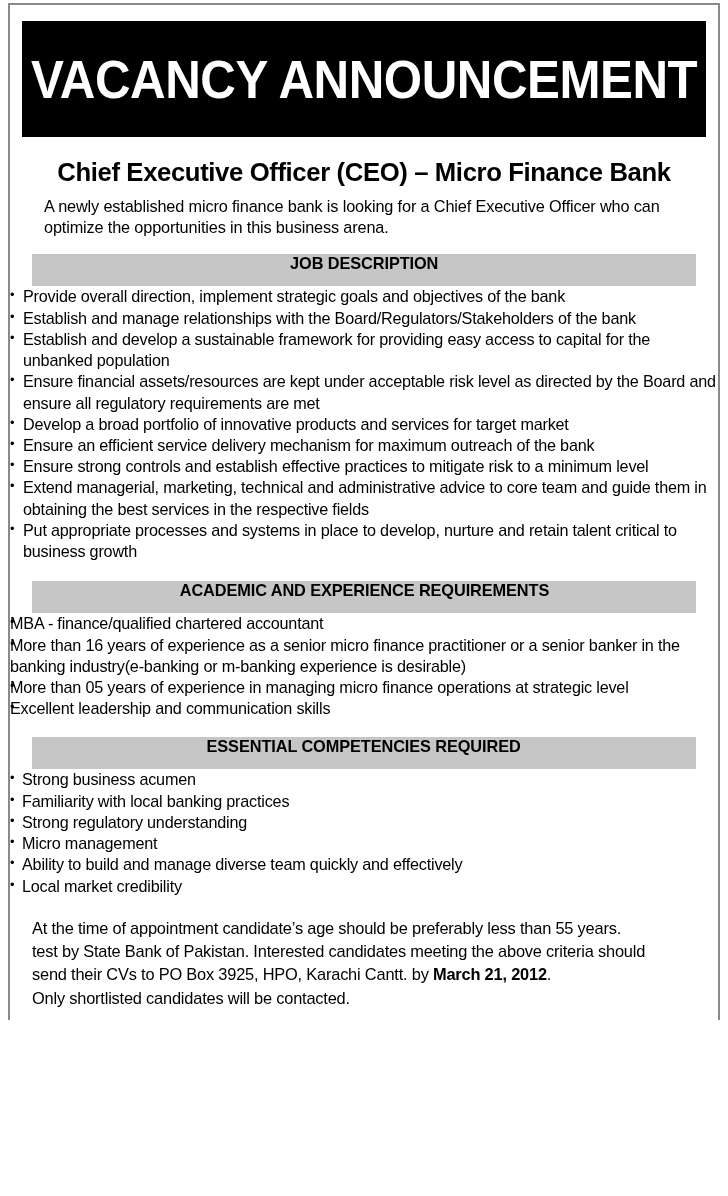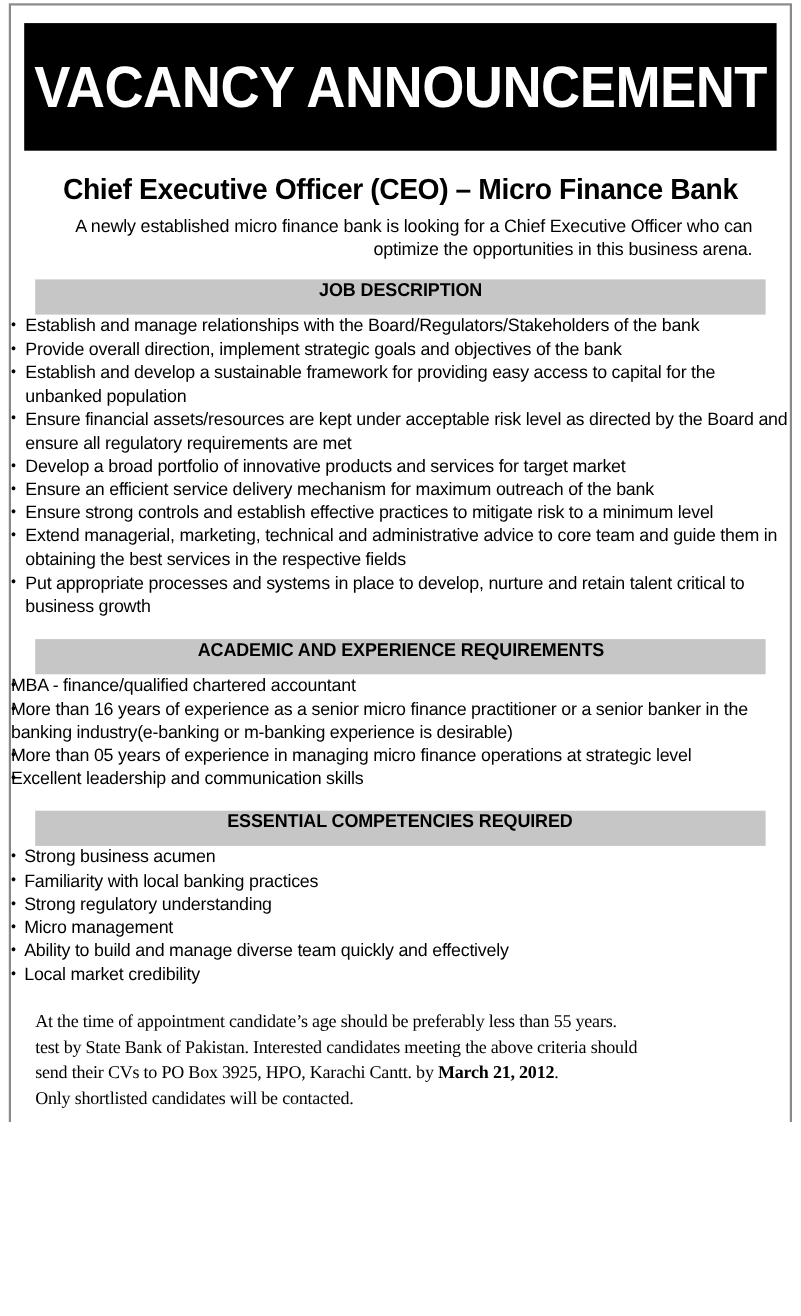--- a/index.html
+++ b/index.html
@@ -61,21 +61,21 @@
   .job-title {
     text-align: center;
     font-size: 26.5px;
     font-weight: bold;
     letter-spacing: -0.4px;
     margin: 21px 10px 0 10px;
     line-height: 1.1;
     transform: scaleX(0.97);
   }
   .intro {
-    text-align: right;
+    text-align: left;
     font-size: 16.3px;
     line-height: 1.3;
     margin: 9px 34px 4px 34px;
     letter-spacing: -0.15px;
   }
 
   
   .section-bar {
     background: #c6c6c6;
     margin: 0 22px 0 22px;
@@ -136,43 +136,43 @@
     margin-bottom: 4px;
   }
 
   
   .closing {
     margin: 20px 22px 0 22px;
     font-size: 16.4px;
     line-height: 1.42;
     letter-spacing: -0.2px;
   }
-  .closing .line { display: block; white-space: nowrap; font-family: Liberation Serif, serif; }
+  .closing .line { display: block; white-space: nowrap; }
   .closing b { font-weight: bold; }
 </style>
 </head>
 <body>
 
 <div class="page">
   <div class="ad-frame">
     <div class="inner">
 
       <div class="masthead">
         <div class="masthead-title">VACANCY ANNOUNCEMENT</div>
       </div>
 
       <div class="job-title">Chief Executive Officer (CEO) – Micro Finance Bank</div>
       <div class="intro">A newly established micro finance bank is looking for a Chief Executive Officer who can optimize the opportunities in this business arena.</div>
 
       <div class="section-bar bar-gap-jd">
         <div class="section-bar-text">JOB DESCRIPTION</div>
       </div>
       <ul class="bullets list-jd">
+        <li>Provide overall direction, implement strategic goals and objectives of the bank</li>
         <li>Establish and manage relationships with the Board/Regulators/Stakeholders of the bank</li>
-        <li>Provide overall direction, implement strategic goals and objectives of the bank</li>
         <li>Establish and develop a sustainable framework for providing easy access to capital for the unbanked population</li>
         <li>Ensure financial assets/resources are kept under acceptable risk level as directed by the Board and ensure all regulatory requirements are met</li>
         <li>Develop a broad portfolio of innovative products and services for target market</li>
         <li>Ensure an efficient service delivery mechanism for maximum outreach of the bank</li>
         <li>Ensure strong controls and establish effective practices to mitigate risk to a minimum level</li>
         <li>Extend managerial, marketing, technical and administrative advice to core team and guide them in obtaining the best services in the respective fields</li>
         <li>Put appropriate processes and systems in place to develop, nurture and retain talent critical to business growth</li>
       </ul>
 
       <div class="section-bar bar-gap-acad">

